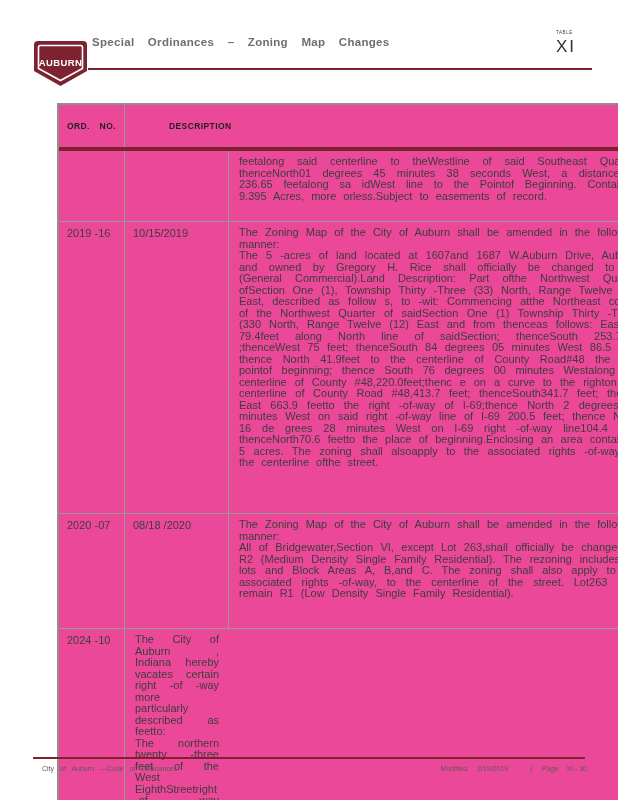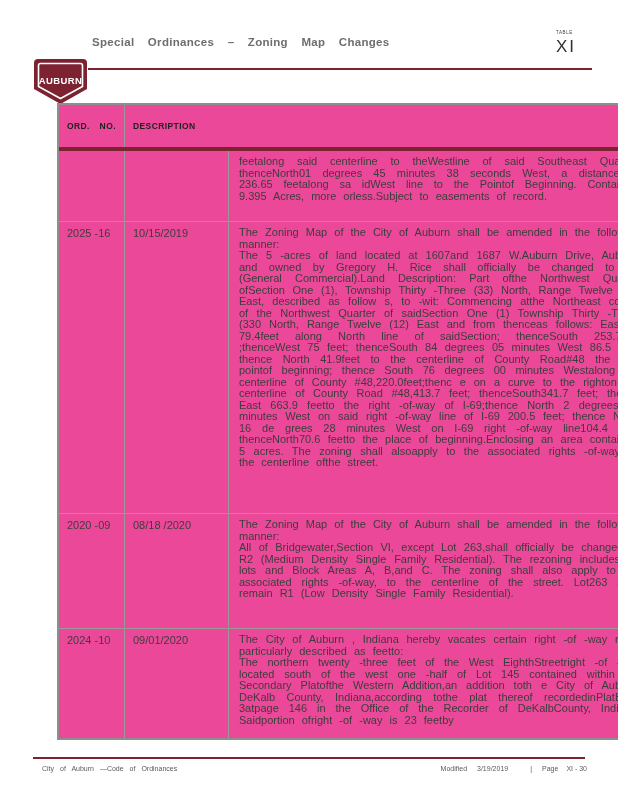--- a/index.html
+++ b/index.html
@@ -12,21 +12,21 @@
   }
   *{box-sizing:border-box;}
   html,body{margin:0;padding:0;}
   body{
     width:618px;height:800px;background:#fff;
     font-family:"Liberation Sans", sans-serif;
   }
   .page{position:relative;width:618px;height:800px;background:#fff;overflow:hidden;}
 
   
-  .logo{position:absolute;left:33px;top:58px;width:55px;height:47px;}
+  .logo{position:absolute;left:33px;top:40px;width:55px;height:47px;}
   .logo svg text{font-family:"Liberation Sans",sans-serif;letter-spacing:.4px;}
   .page-title{
     position:absolute;left:92px;top:36px;width:400px;
     font-size:11.5px;font-weight:bold;color:var(--title);
     word-spacing:10px;letter-spacing:.3px;white-space:nowrap;
   }
   .title-rule{position:absolute;left:88px;top:68px;width:504px;height:2px;background:var(--maroon);}
   .badge{position:absolute;left:556px;top:30px;color:#2f2f2f;}
   .badge-label{font-size:4.5px;letter-spacing:.6px;color:#444;}
   .badge-number{font-size:17px;letter-spacing:2px;line-height:24px;color:#2f2f2f;}
@@ -36,21 +36,21 @@
     position:absolute;left:57px;top:103px;width:595px;
     border:2px solid var(--outer);background:#ec4899;
   }
   .thead{display:grid;grid-template-columns:66px 104px 1fr;height:42px;}
   .th{
     display:flex;align-items:center;padding-left:8px;
     font-size:8.5px;font-weight:bold;color:#1f1f1f;
     letter-spacing:.4px;word-spacing:7px;
     border-right:1px solid var(--border);
   }
-  .th:last-child{border-right:none;}
+  .th:last-child{border-right:none;margin-left:36px;}
   .maroon-rule{height:4px;background:var(--maroon);}
   .trow{display:grid;grid-template-columns:66px 104px 1fr;border-top:1px solid var(--border);}
   .trow.first{border-top:none;}
   .cell{
     padding:6px 6px 6px 8px;font-size:11px;color:var(--text);
     border-right:1px solid var(--border);line-height:11px;white-space:nowrap;
   }
   .cell.desc{
     border-right:none;text-align:justify;white-space:normal;
     line-height:11.5px;word-spacing:4px;padding:5px 10px 6px 10px;
@@ -104,40 +104,39 @@
 
     <div class="trow first r0">
       <div class="cell"></div>
       <div class="cell"></div>
       <div class="cell desc">
         <p>feetalong said centerline to theWestline of said Southeast Quarter; thenceNorth01 degrees 45 minutes 38 seconds West, a distance of 236.65 feetalong sa idWest line to the Pointof Beginning. Containing 9.395 Acres, more orless.Subject to easements of record.</p>
       </div>
     </div>
 
     <div class="trow r1">
-      <div class="cell">2025 -16</div>
+      <div class="cell">2019 -16</div>
       <div class="cell">10/15/2019</div>
       <div class="cell desc">
         <p>The Zoning Map of the City of Auburn shall be amended in the following manner:</p>
         <p>The 5 -acres of land located at 1607and 1687 W.Auburn Drive, Auburn, and owned by Gregory H. Rice shall officially be changed to C2 (General Commercial).Land Description: Part ofthe Northwest Quarter ofSection One (1), Township Thirty -Three (33) North, Range Twelve (12) East, described as follow s, to -wit: Commencing atthe Northeast corner of the Northwest Quarter of saidSection One (1) Township Thirty -Three (330 North, Range Twelve (12) East and from thenceas follows: Easterly 79.4feet along North line of saidSection; thenceSouth 253.7feet ;thenceWest 75 feet; thenceSouth 84 degrees 05 minutes West 86.5 feet; thence North 41.9feet to the centerline of County Road#48 the true pointof beginning; thence South 76 degrees 00 minutes Westalong the centerline of County #48,220.0feet;thenc e on a curve to the righton the centerline of County Road #48,413.7 feet; thenceSouth341.7 feet; thence East 663.9 feetto the right -of-way of I-69;thence North 2 degrees 13 minutes West on said right -of-way line of I-69 200.5 feet; thence North 16 de grees 28 minutes West on I-69 right -of-way line104.4 feet; thenceNorth70.6 feetto the place of beginning.Enclosing an area containing 5 acres. The zoning shall alsoapply to the associated rights -of-way, to the centerline ofthe street.</p>
       </div>
     </div>
 
     <div class="trow r2">
-      <div class="cell">2020 -09</div>
+      <div class="cell">2020 -07</div>
       <div class="cell">08/18 /2020</div>
       <div class="cell desc">
         <p>The Zoning Map of the City of Auburn shall be amended in the following manner:</p>
         <p>All of Bridgewater,Section VI, except Lot 263,shall officially be changed to R2 (Medium Density Single Family Residential). The rezoning includes 29 lots and Block Areas A, B,and C. The zoning shall also apply to the associated rights -of-way, to the centerline of the street. Lot263 shall remain R1 (Low Density Single Family Residential).</p>
       </div>
     </div>
 
     <div class="trow r3">
       <div class="cell">2024 -10</div>
-      <div class="cell">09/01/2020</div>
       <div class="cell desc">
         <p>The City of Auburn , Indiana hereby vacates certain right -of -way more particularly described as feetto:</p>
         <p>The northern twenty -three feet of the West EighthStreetright -of -way located south of the west one -half of Lot 145 contained within the Secondary Platofthe Western Addition,an addition toth e City of Auburn, DeKalb County, Indiana,according tothe plat thereof recordedinPlatBook 3atpage 146 in the Office of the Recorder of DeKalbCounty, Indiana. Saidportion ofright -of -way is 23 feetby</p>
       </div>
     </div>
   </div>
 
   <div class="footer-rule"></div>
   <div class="footer">
     <span class="footer-left">City of Auburn —Code of Ordinances</span>

